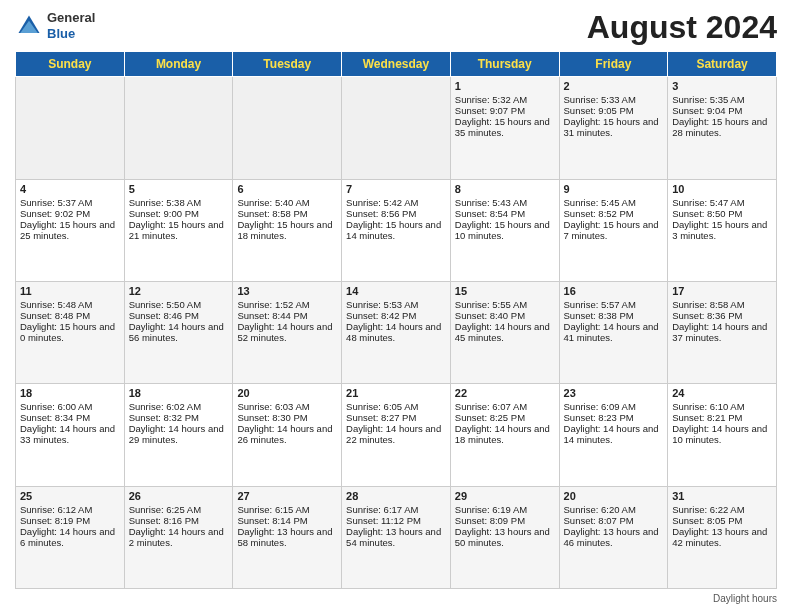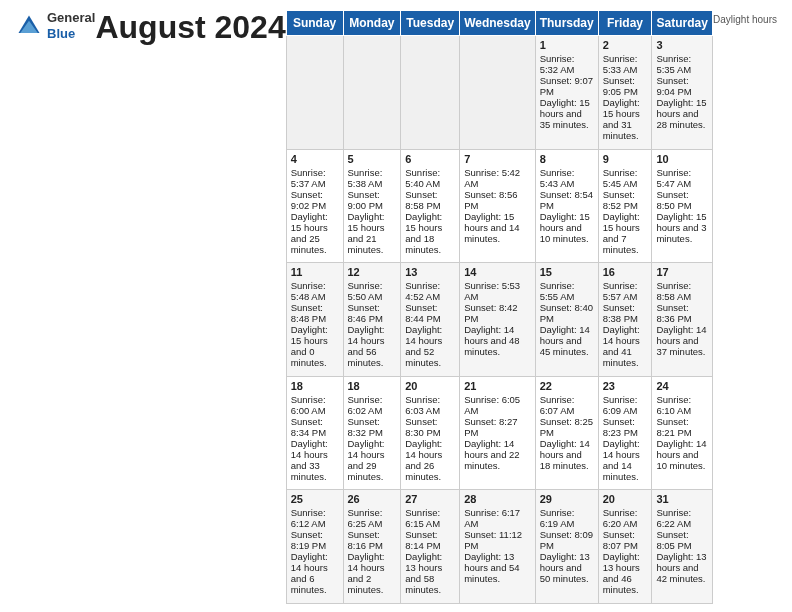--- a/index.html
+++ b/index.html
@@ -8,21 +8,21 @@
       background: #fff;
       width: 792px;
       height: 612px;
       overflow: hidden;
     }
     .page {
       width: 792px;
       height: 612px;
       padding: 10px 15px 8px 15px;
       display: flex;
-      flex-direction: row;
+      flex-direction: column;
     }
     .header {
       display: flex;
       justify-content: space-between;
       align-items: flex-start;
       margin-bottom: 6px;
     }
     .logo {
       display: flex;
       align-items: center;
@@ -52,21 +52,21 @@
       font-size: 14px;
       color: #444;
     }
     .calendar-table {
       width: 100%;
       border-collapse: collapse;
       flex: 1;
     }
     .calendar-table thead tr th {
       background: #1a5fa8;
-      color: #ffffff;
+      color: #fde047;
       font-size: 12px;
       font-weight: bold;
       padding: 5px 4px;
       text-align: center;
       border: 1px solid #fff;
     }
     .calendar-table tbody tr td {
       border: 1px solid #ccc;
       vertical-align: top;
       padding: 3px 4px;
@@ -88,21 +88,21 @@
       display: block;
       margin-bottom: 2px;
     }
     .cell-empty {
       background: #f0f0f0 !important;
     }
     .footer-note {
       font-size: 10px;
       color: #555;
       margin-top: 4px;
-      text-align: center;
+      text-align: right;
     }
   </style>
 </head>
 <body>
 
 <div class="page">
   <div class="header">
     <div class="logo">
       <svg class="logo-icon" viewBox="0 0 32 32" xmlns="http://www.w3.org/2000/svg">
         <polygon points="16,4 28,24 4,24" fill="#1a5fa8"></polygon>
@@ -145,21 +145,21 @@
           <td><span class="day-num">5</span><span>Sunrise: 5:38 AM</span><br><span>Sunset: 9:00 PM</span><br><span>Daylight: 15 hours and 21 minutes.</span></td>
           <td><span class="day-num">6</span><span>Sunrise: 5:40 AM</span><br><span>Sunset: 8:58 PM</span><br><span>Daylight: 15 hours and 18 minutes.</span></td>
           <td><span class="day-num">7</span><span>Sunrise: 5:42 AM</span><br><span>Sunset: 8:56 PM</span><br><span>Daylight: 15 hours and 14 minutes.</span></td>
           <td><span class="day-num">8</span><span>Sunrise: 5:43 AM</span><br><span>Sunset: 8:54 PM</span><br><span>Daylight: 15 hours and 10 minutes.</span></td>
           <td><span class="day-num">9</span><span>Sunrise: 5:45 AM</span><br><span>Sunset: 8:52 PM</span><br><span>Daylight: 15 hours and 7 minutes.</span></td>
           <td><span class="day-num">10</span><span>Sunrise: 5:47 AM</span><br><span>Sunset: 8:50 PM</span><br><span>Daylight: 15 hours and 3 minutes.</span></td>
         </tr>
         <tr>
           <td><span class="day-num">11</span><span>Sunrise: 5:48 AM</span><br><span>Sunset: 8:48 PM</span><br><span>Daylight: 15 hours and 0 minutes.</span></td>
           <td><span class="day-num">12</span><span>Sunrise: 5:50 AM</span><br><span>Sunset: 8:46 PM</span><br><span>Daylight: 14 hours and 56 minutes.</span></td>
-          <td><span class="day-num">13</span><span>Sunrise: 4:52 AM</span><br><span>Sunset: 8:44 PM</span><br><span>Daylight: 14 hours and 52 minutes.</span></td>
+          <td><span class="day-num">13</span><span>Sunrise: 1:52 AM</span><br><span>Sunset: 8:44 PM</span><br><span>Daylight: 14 hours and 52 minutes.</span></td>
           <td><span class="day-num">14</span><span>Sunrise: 5:53 AM</span><br><span>Sunset: 8:42 PM</span><br><span>Daylight: 14 hours and 48 minutes.</span></td>
           <td><span class="day-num">15</span><span>Sunrise: 5:55 AM</span><br><span>Sunset: 8:40 PM</span><br><span>Daylight: 14 hours and 45 minutes.</span></td>
           <td><span class="day-num">16</span><span>Sunrise: 5:57 AM</span><br><span>Sunset: 8:38 PM</span><br><span>Daylight: 14 hours and 41 minutes.</span></td>
           <td><span class="day-num">17</span><span>Sunrise: 8:58 AM</span><br><span>Sunset: 8:36 PM</span><br><span>Daylight: 14 hours and 37 minutes.</span></td>
         </tr>
         <tr>
           <td><span class="day-num">18</span><span>Sunrise: 6:00 AM</span><br><span>Sunset: 8:34 PM</span><br><span>Daylight: 14 hours and 33 minutes.</span></td>
           <td><span class="day-num">18</span><span>Sunrise: 6:02 AM</span><br><span>Sunset: 8:32 PM</span><br><span>Daylight: 14 hours and 29 minutes.</span></td>
           <td><span class="day-num">20</span><span>Sunrise: 6:03 AM</span><br><span>Sunset: 8:30 PM</span><br><span>Daylight: 14 hours and 26 minutes.</span></td>
           <td><span class="day-num">21</span><span>Sunrise: 6:05 AM</span><br><span>Sunset: 8:27 PM</span><br><span>Daylight: 14 hours and 22 minutes.</span></td>

